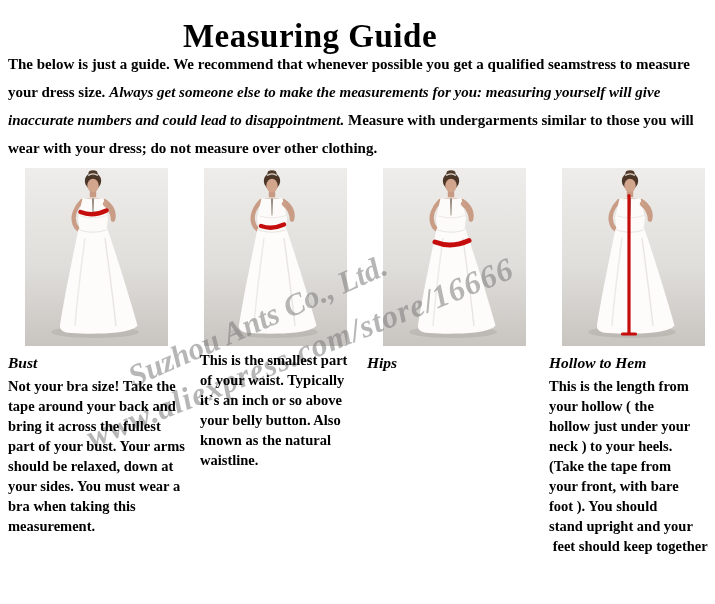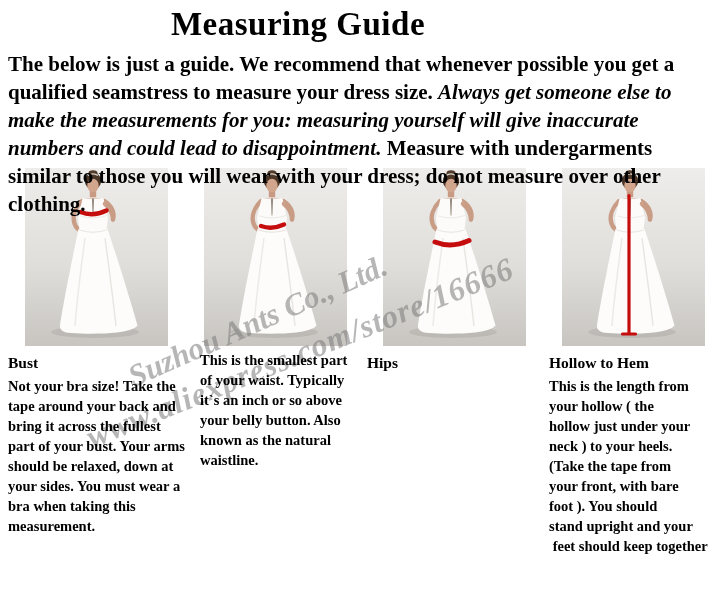--- a/index.html
+++ b/index.html
@@ -2,44 +2,44 @@
 <html><head>
 <meta charset="utf-8">
 <style>
   html,body { margin:0; padding:0; }
   body {
     width:715px; height:604px; position:relative; overflow:hidden;
     background:#ffffff;
     font-family:"Liberation Serif", serif;
   }
   .title {
-    position:absolute; top:2px; left:0; width:588px; margin:4px;
+    position:absolute; top:2px; left:0; width:588px; margin:16px;
     text-align:center; font-size:33px; font-weight:bold; color:#000;
     z-index:3; letter-spacing:0.5px;
   }
   .intro {
     position:absolute; top:50px; left:8px; width:701px; margin:0;
-    font-size:21px; font-weight:bold; line-height:28px; color:#000;
+    font-size:15px; font-weight:bold; line-height:28px; color:#000;
     z-index:3; text-align:left;
   }
   .intro em { font-style:italic; }
   .photos {
     position:absolute; top:168px; left:25px; width:680px; height:178px;
     display:flex; gap:36px; z-index:1;
   }
   .photo { width:143px; height:178px; }
   .photo svg { width:143px; height:178px; display:block; }
   .marker { fill:none; stroke-linecap:round; }
   .cols { position:absolute; top:0; left:0; z-index:3; }
   .col { position:absolute; top:350px; }
   .col1 { left:8px;   width:200px; }
   .col2 { left:200px; width:180px; }
   .col3 { left:367px; width:180px; }
   .col4 { left:549px; width:166px; }
-  .col h3 { margin:0; font-size:15.5px; font-weight:bold; line-height:26px; color:#000; }
+  .col h3 { margin:0; font-size:15.5px; font-weight:bold; line-height:26px; color:#000;font-style:italic; }
   .desc { margin:0; font-size:14.5px; font-weight:bold; line-height:20px; color:#000; white-space:pre; }
   .wm {
     position:absolute; z-index:2; pointer-events:none; white-space:nowrap;
     font-family:"Liberation Serif", serif; font-weight:bold; font-style:italic;
     color:rgba(122,122,122,0.55);
   }
   .wm1 { left:130px; top:360px; font-size:31px; transform:rotate(-24deg); transform-origin:0 50%; }
   .wm2 { left:88px;  top:420px; font-size:32px; letter-spacing:1px; transform:rotate(-22deg); transform-origin:0 50%; }
   .defs-holder { position:absolute; width:0; height:0; }
 </style>

